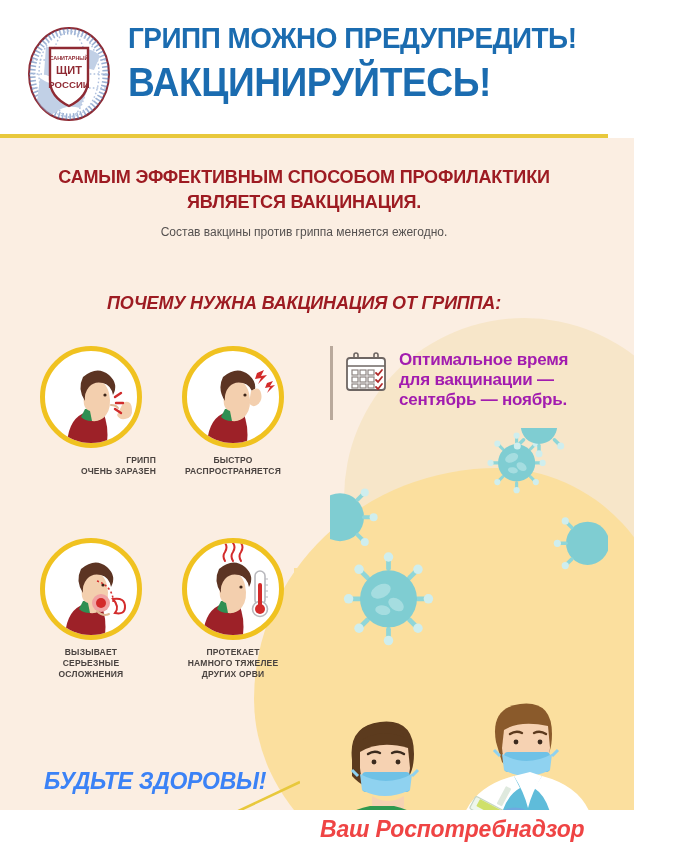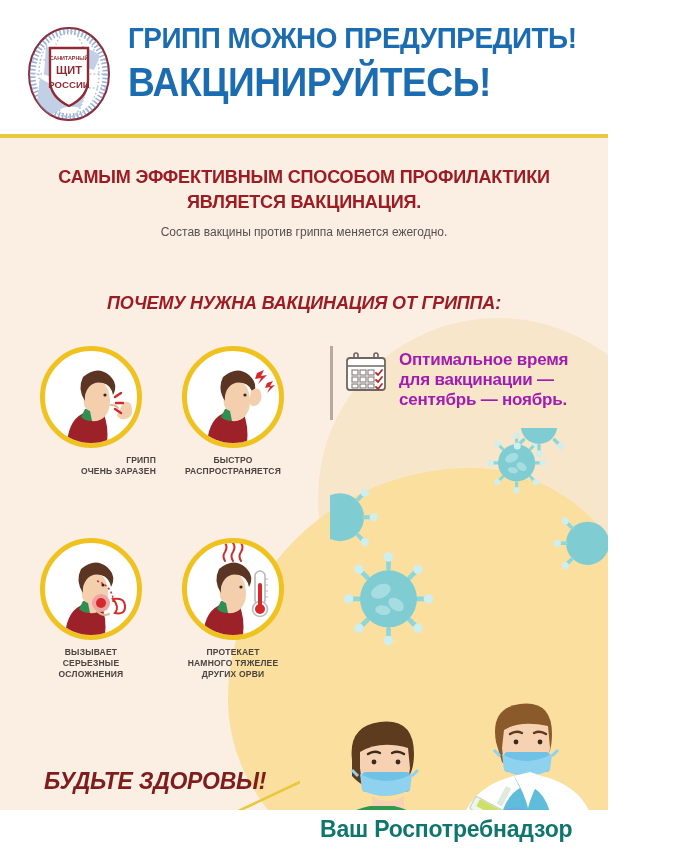--- a/index.html
+++ b/index.html
@@ -15,21 +15,21 @@
   .hl1{color:#1b6cb0;font-weight:bold;font-size:30px;letter-spacing:-0.5px;
        line-height:40px;white-space:nowrap;transform:scaleX(.93);transform-origin:left center;}
   .hl2{color:#1b6cb0;font-weight:bold;font-size:40px;letter-spacing:-0.5px;
        line-height:48px;white-space:nowrap;transform:scaleX(.93);transform-origin:left center;}
 
   
   .gold-rule{position:absolute;left:0;top:134px;width:608px;height:4px;background:#e8c83c;}
 
   
   .panel{position:absolute;left:0;top:138px;width:608px;height:672px;
-         background:#fbeee2;overflow:hidden;}
+         background:#fbeee2;overflow:hidden;padding-left:26px;}
 
   .blobA{position:absolute;right:-70px;top:180px;width:360px;height:360px;
          border-radius:50%;background:#f7e6c9;}
   .blobB{position:absolute;right:-40px;top:330px;width:420px;height:420px;
          background:#fbdf9e;border-radius:58% 42% 50% 50% / 55% 45% 55% 45%;}
   .blobC{position:absolute;right:-20px;top:430px;width:360px;height:300px;background:#fbdf9e;}
 
   
   .lead{position:absolute;left:0;top:26px;width:608px;text-align:center;}
   .lead .l1,.lead .l2{color:#9d1b22;font-weight:bold;font-size:19px;line-height:25px;
@@ -52,26 +52,26 @@
   .ic4{left:168px;top:400px;}
 
   
   .note{position:absolute;left:330px;top:208px;width:250px;display:flex;gap:10px;}
   .note-bar{width:3px;background:#b9a99c;flex:0 0 3px;height:74px;}
   .note-cal{flex:0 0 46px;padding-top:6px;}
   .note-txt{color:#a21caf;font-weight:bold;font-size:17px;line-height:20px;
             padding-top:4px;letter-spacing:-0.2px;}
 
   
-  .healthy{position:absolute;left:44px;top:768px;color:#7f1d1d;font-weight:bold;
+  .healthy{position:absolute;left:44px;top:768px;color:#3b82f6;font-weight:bold;
            font-style:italic;font-size:23px;letter-spacing:-0.3px;}
 
   .footer{position:absolute;left:0;top:810px;width:608px;height:52px;background:#ffffff;}
-  .rospo{position:absolute;left:320px;top:816px;color:#0f766e;font-weight:bold;
-         font-size:23px;letter-spacing:-0.2px;}
+  .rospo{position:absolute;left:320px;top:816px;color:#ef4444;font-weight:bold;
+         font-style:italic;font-size:23px;letter-spacing:-0.2px;}
 
   .diag{position:absolute;left:0;top:780px;width:300px;height:40px;}
 
   .illo{position:absolute;left:300px;top:530px;width:308px;height:272px;overflow:hidden;}
   .virus-layer{position:absolute;left:330px;top:290px;width:278px;height:260px;}
 </style>
 </head>
 <body>
 
 <div id="poster">

